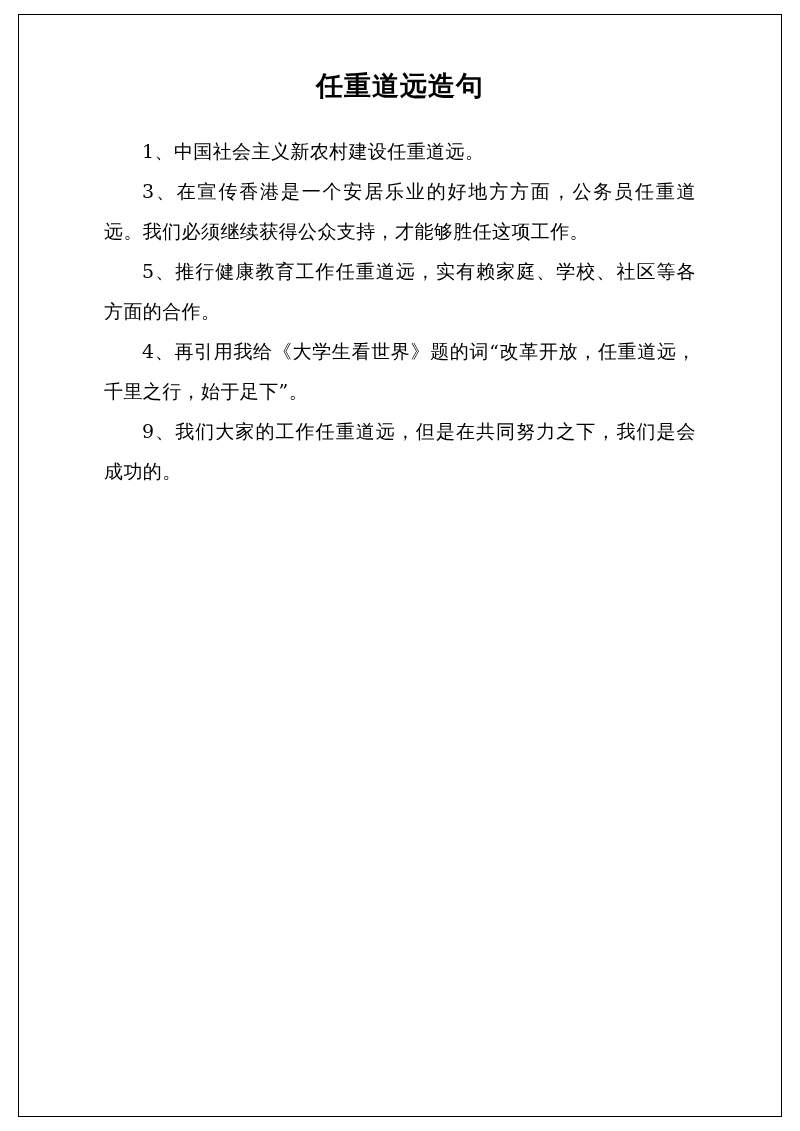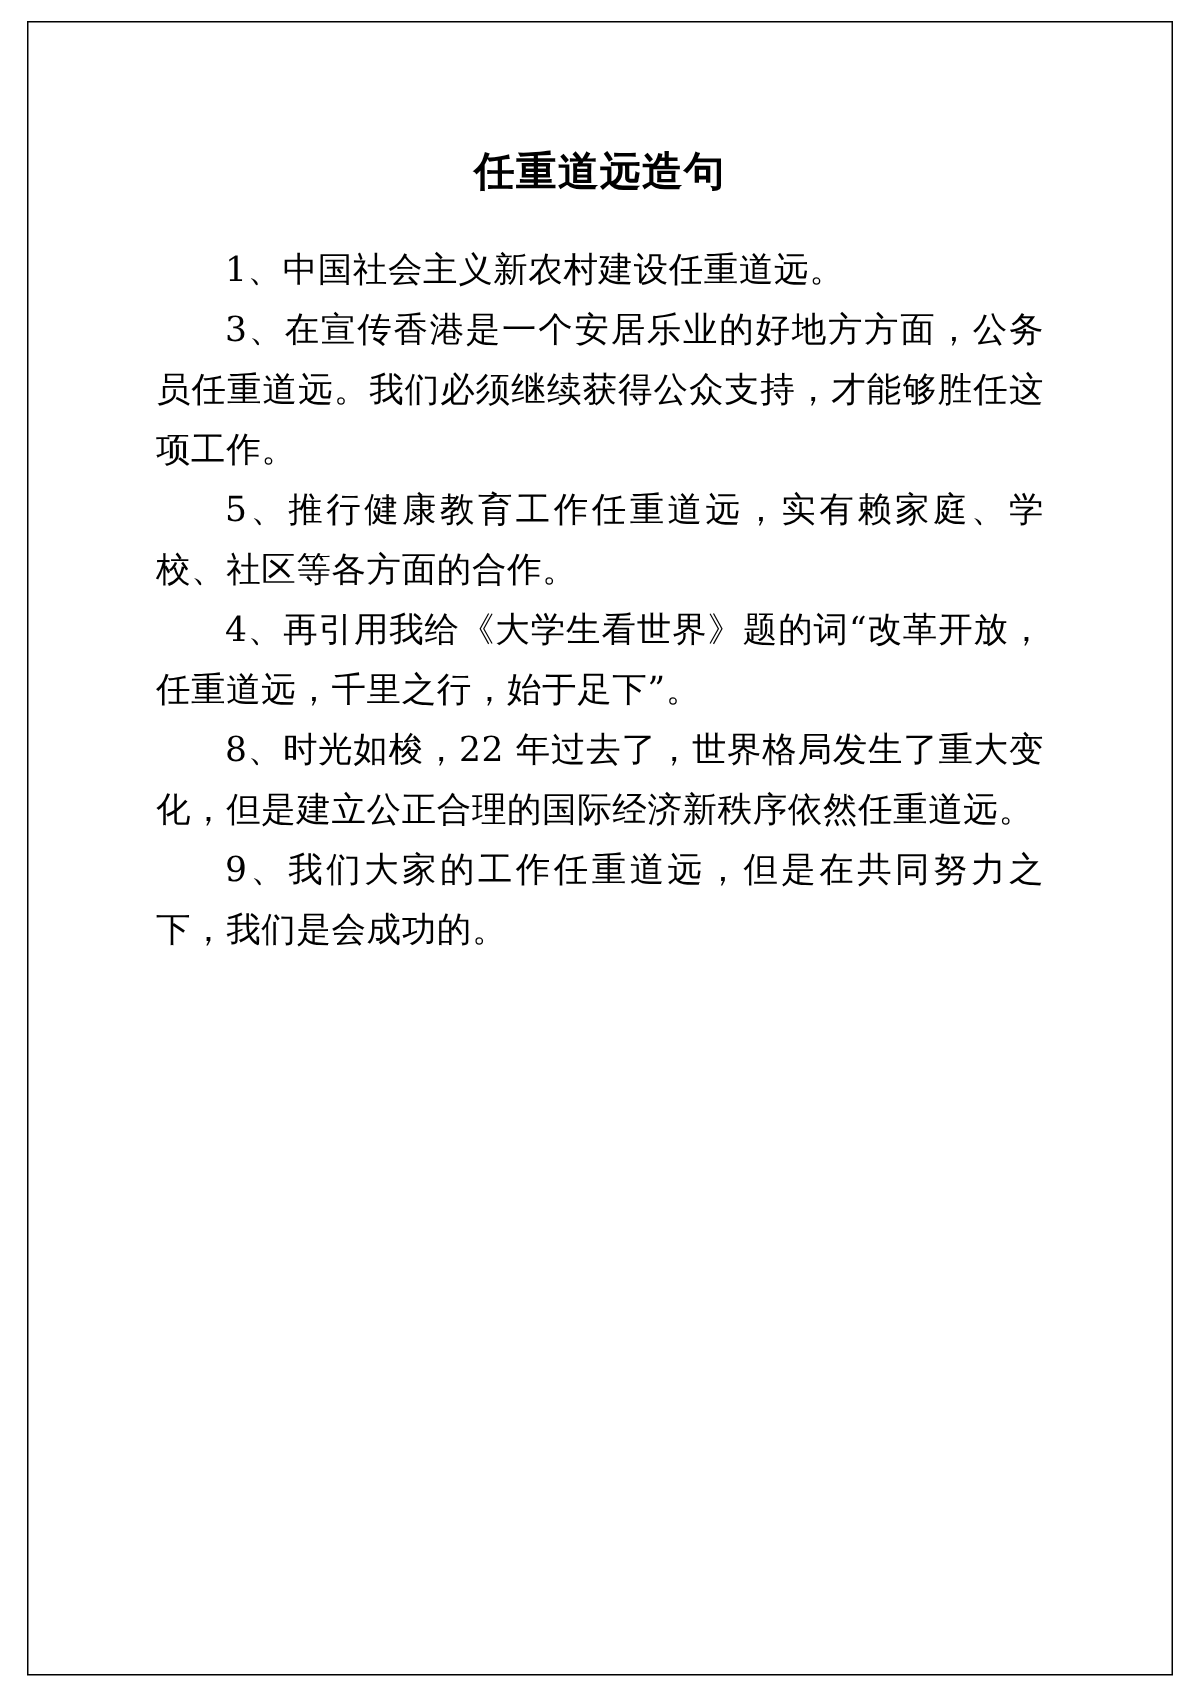--- a/index.html
+++ b/index.html
@@ -26,34 +26,34 @@
     left: 18px;
     top: 14px;
     right: 18px;
     bottom: 14px;
     border: 1px solid #000000;
     pointer-events: none;
   }
   .content {
     position: absolute;
     left: 104px;
-    top: 96px;
+    top: 67px;
     width: 592px;
   }
   .doc-title {
     font-family: "DejaVu Sans", sans-serif;
     font-weight: bold;
     font-size: 27px;
     text-align: center;
     letter-spacing: 1px;
     margin: 0 0 26px 0;
     line-height: 1.4;
   }
   .para {
-    font-size: 23px;
+    font-size: 19px;
     line-height: 40px;
     text-indent: 2em;
     margin: 0;
     text-align: justify;
     text-justify: inter-ideograph;
     letter-spacing: 0.4px;
   }
 </style>
 </head>
 <body>
@@ -61,16 +61,15 @@
 <div class="page">
   <div class="page-border"></div>
 
   <div class="content">
     <h1 class="doc-title">任重道远造句</h1>
 
     <p class="para">1、中国社会主义新农村建设任重道远。</p>
     <p class="para">3、在宣传香港是一个安居乐业的好地方方面，公务员任重道远。我们必须继续获得公众支持，才能够胜任这项工作。</p>
     <p class="para">5、推行健康教育工作任重道远，实有赖家庭、学校、社区等各方面的合作。</p>
     <p class="para">4、再引用我给《大学生看世界》题的词“改革开放，任重道远，千里之行，始于足下”。</p>
-    <p class="para">8、时光如梭，22 年过去了，世界格局发生了重大变化，但是建立公正合理的国际经济新秩序依然任重道远。</p>
     <p class="para">9、我们大家的工作任重道远，但是在共同努力之下，我们是会成功的。</p>
   </div>
 </div>
 
 </body></html>

